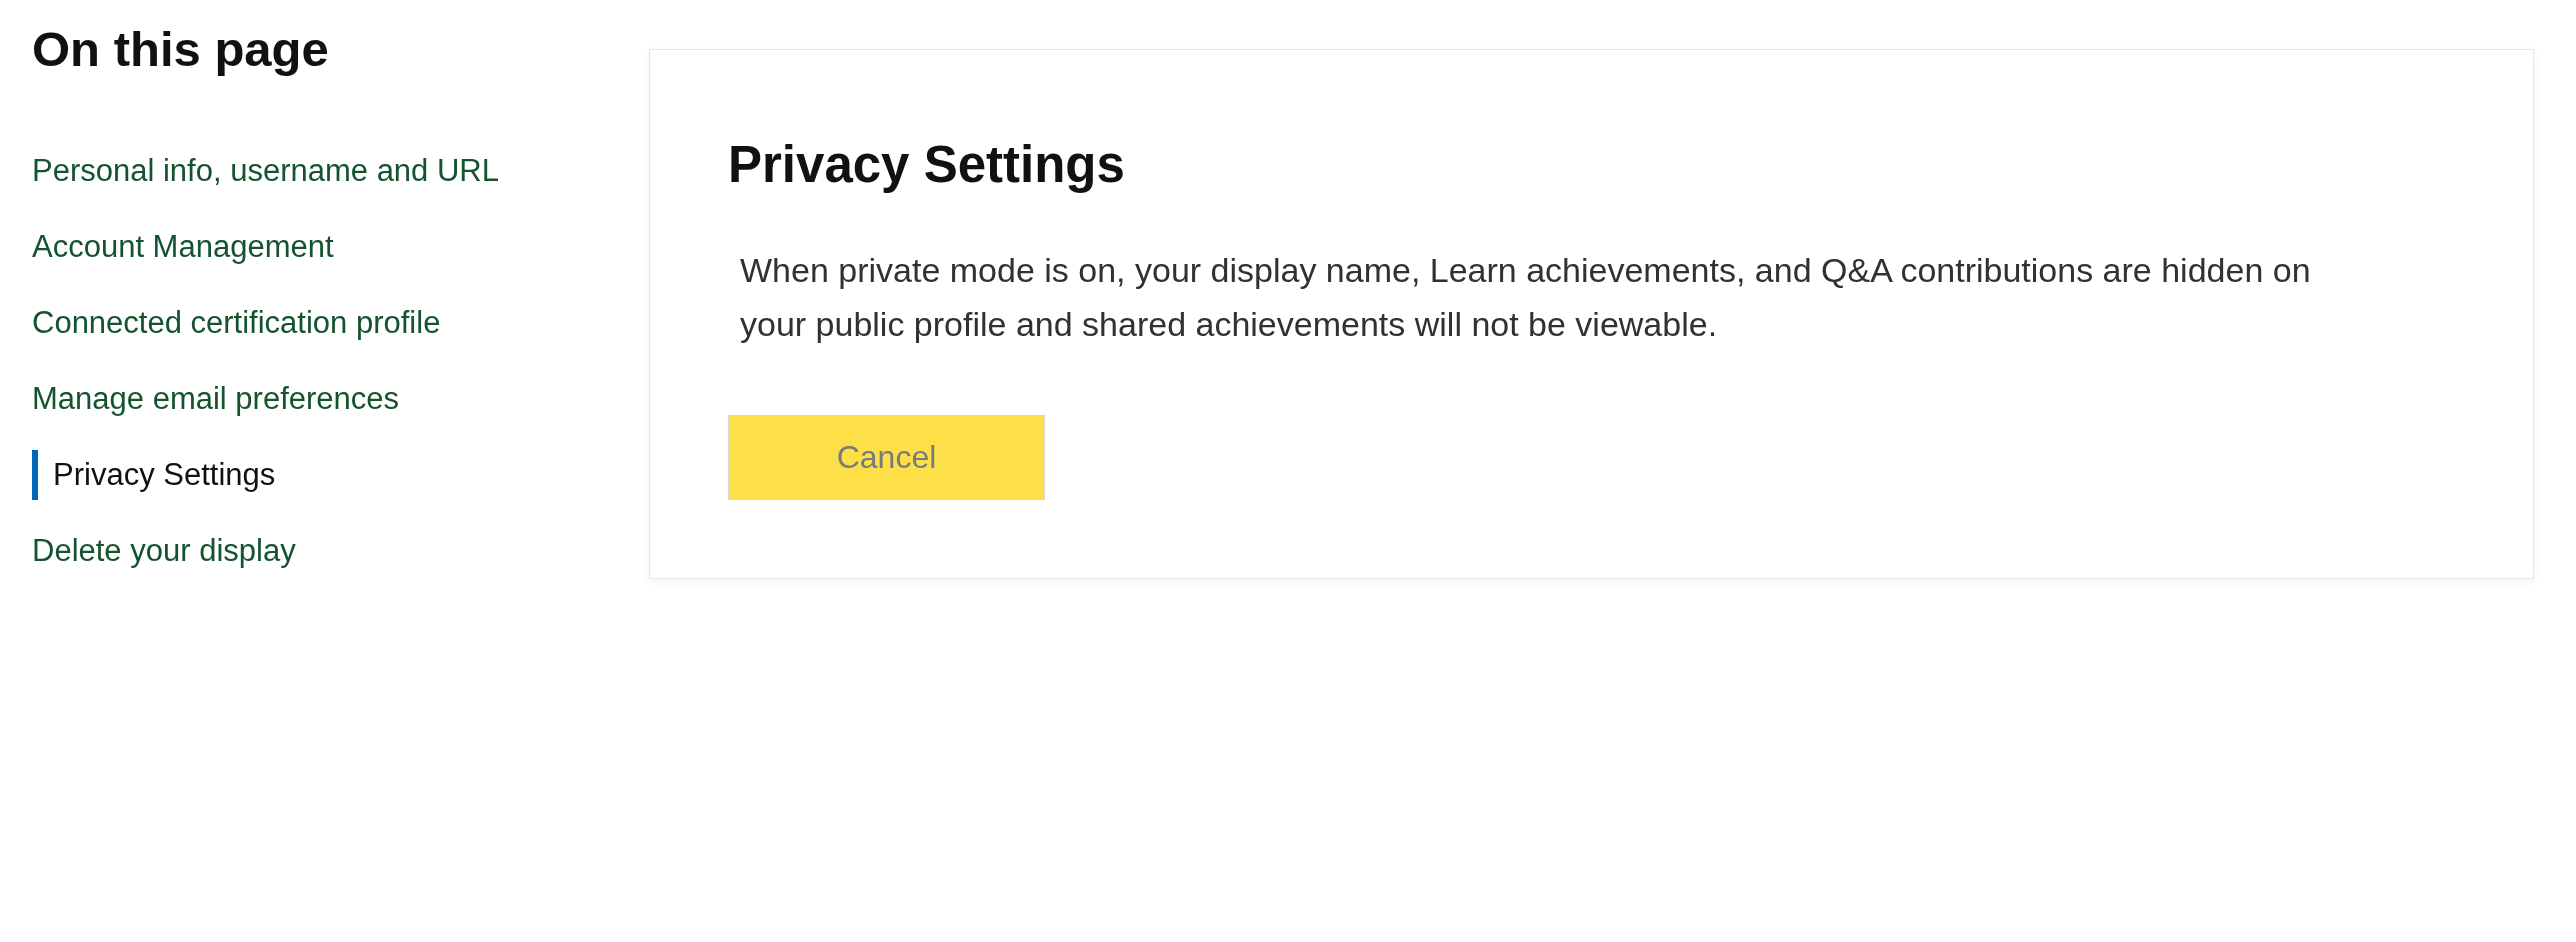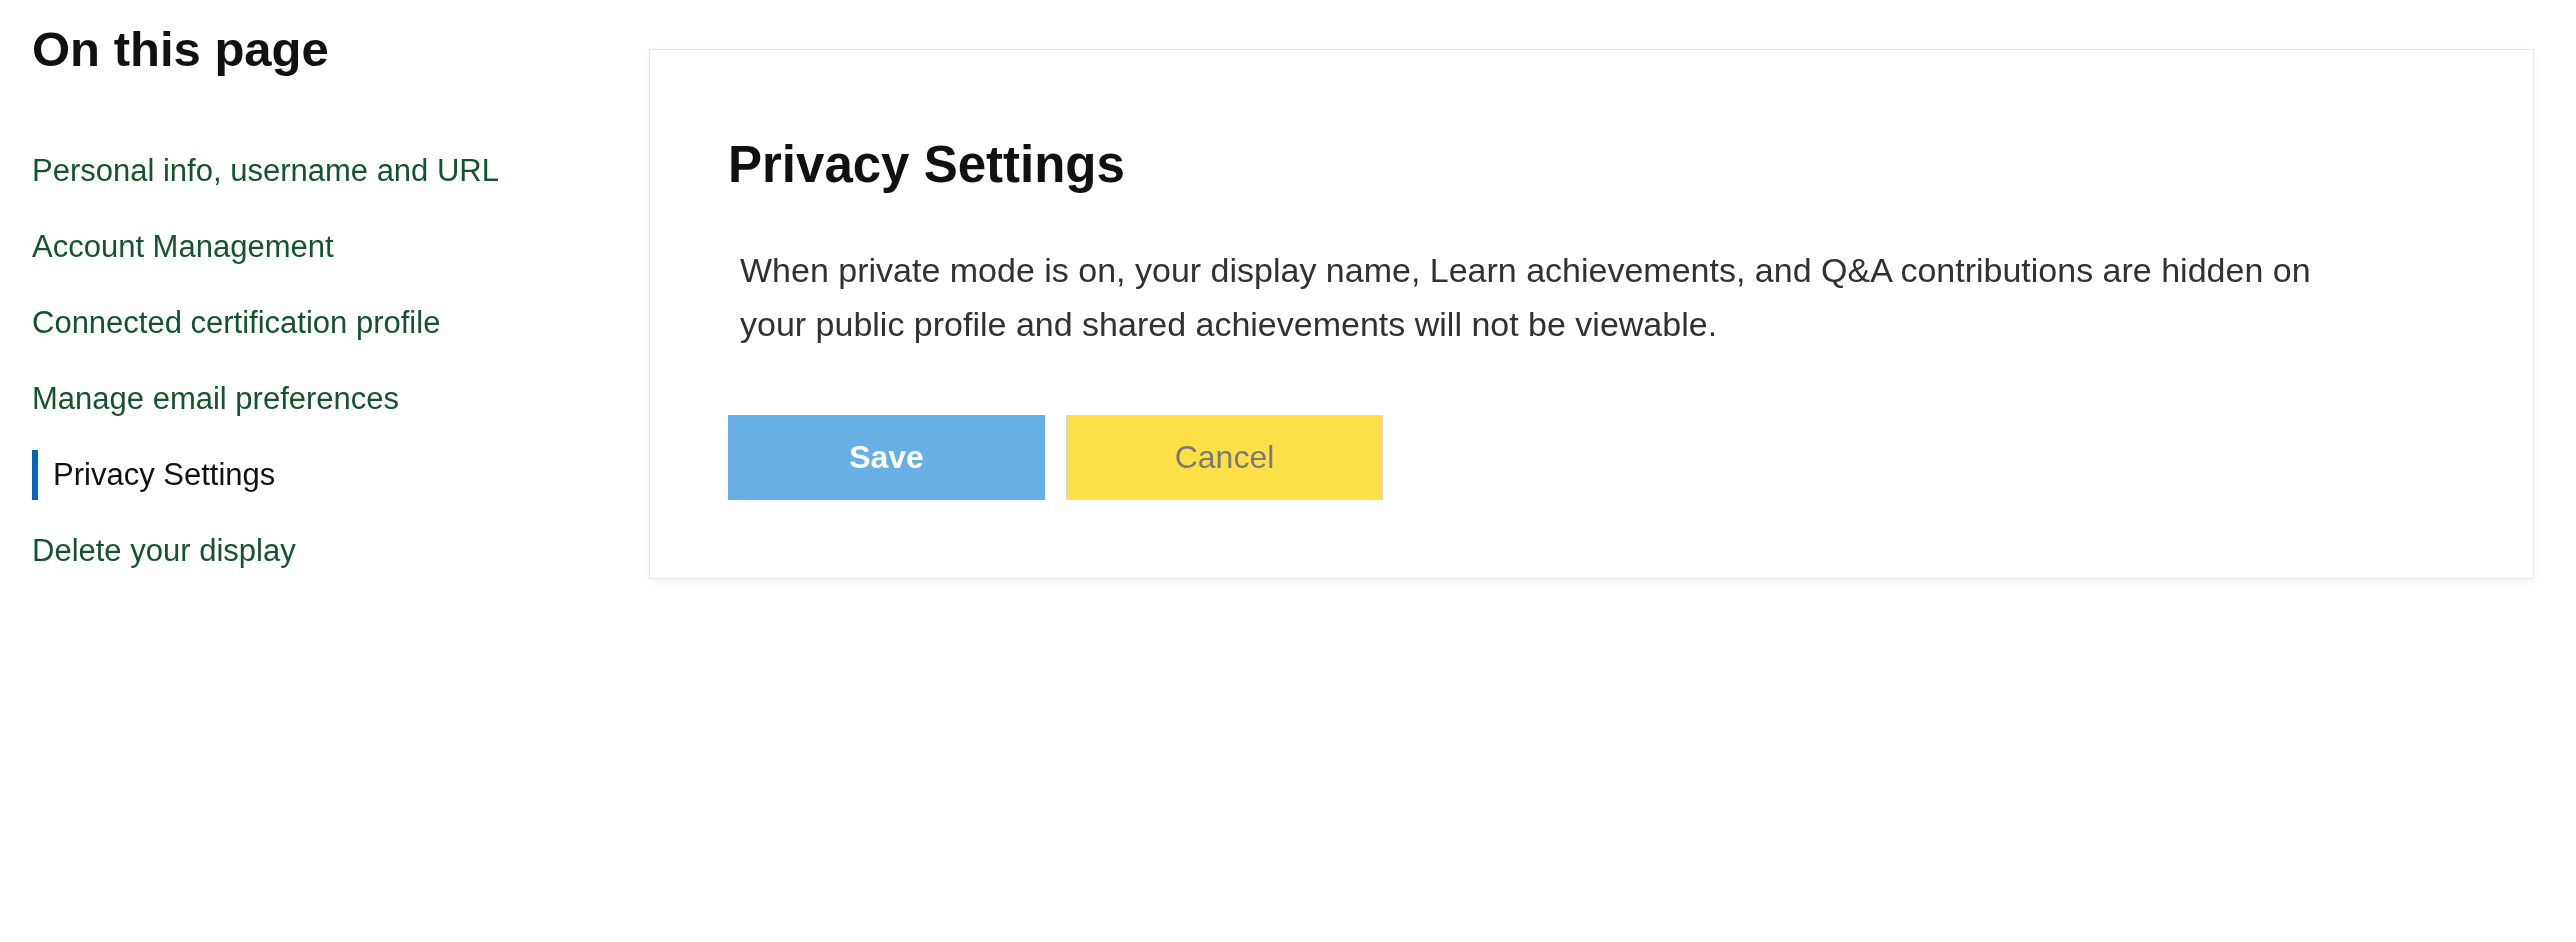--- a/index.html
+++ b/index.html
@@ -153,19 +153,18 @@
     </ul>
   </aside>
 
   <main class="main">
     <div class="card">
       <h1 class="card-title">Privacy Settings</h1>
       <p class="card-desc">When private mode is on, your display name, Learn achievements, and Q&amp;A contributions are hidden on your public profile and shared achievements will not be viewable.</p>
 
 
       <div class="button-row">
-        <button class="btn btn-primary">Save</button>
         <button class="btn btn-secondary">Cancel</button>
       </div>
     </div>
   </main>
 </div>
 
 
 </body></html>

